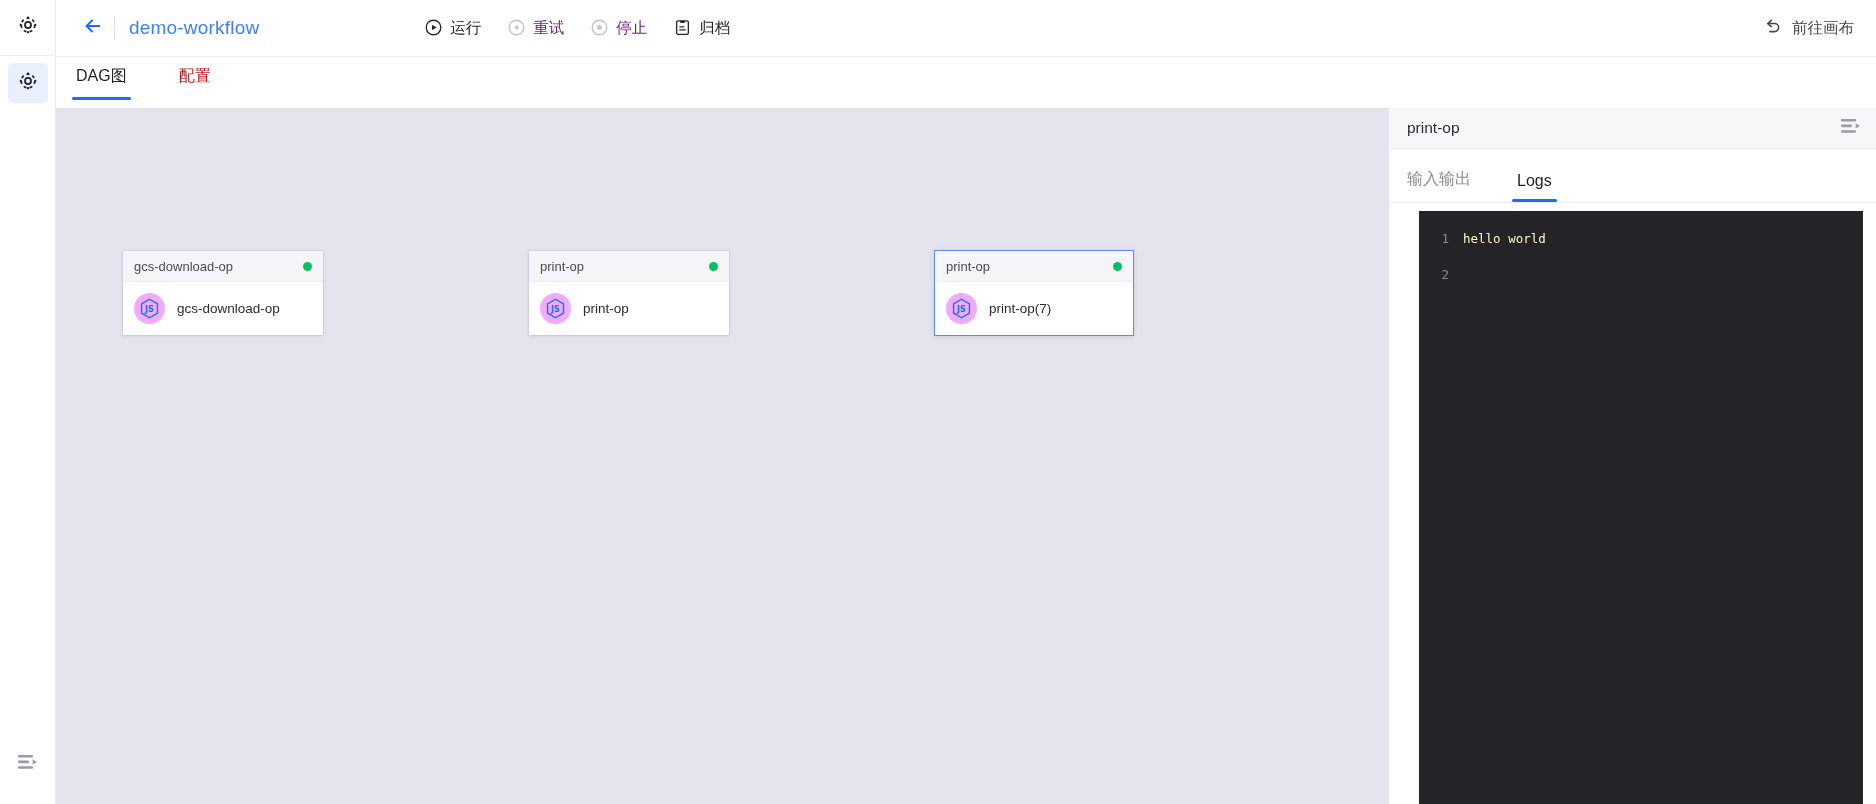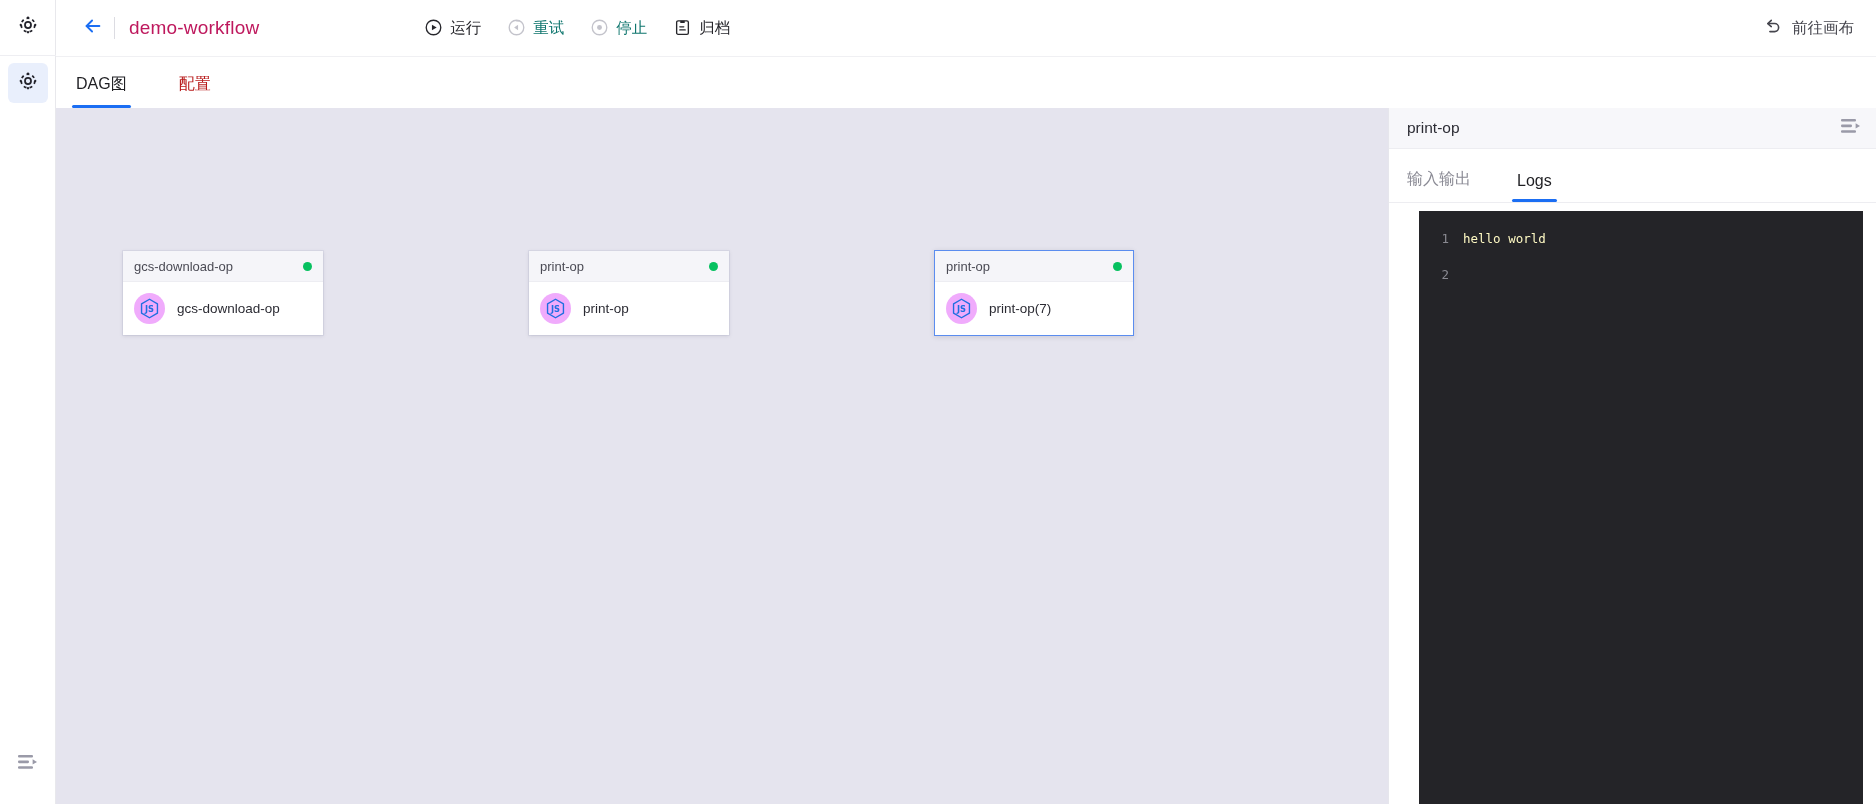--- a/index.html
+++ b/index.html
@@ -47,42 +47,42 @@
     display: flex; align-items: center;
     position: relative;
   }
   .back-btn {
     width: 38px; height: 38px; margin-left: 18px;
     display: flex; align-items: center; justify-content: center;
     cursor: pointer;
   }
   .vdiv { width: 1px; height: 22px; background: #dcdce2; margin: 0 6px 0 2px; }
   .doc-title {
-    font-size: 19px; color: #be185d; letter-spacing: .2px;
+    font-size: 19px; color: #3b82f6; letter-spacing: .2px;
     margin-left: 8px; white-space: nowrap;
   }
   .tool-group { display: flex; align-items: center; margin-left: 165px; gap: 26px; }
   .tool-btn {
     display: flex; align-items: flex-start; gap: 7px;
     font-size: 15.5px; color: #26262b; cursor: pointer; white-space: nowrap;
   }
-  .tool-btn.disabled { color: #0f766e; cursor: default; }
+  .tool-btn.disabled { color: #701a75; cursor: default; }
   .tool-btn .ic { display: flex; align-items: center; }
   .canvas-link {
     position: absolute; right: 22px; top: 50%; transform: translateY(-50%);
     display: flex; align-items: center; gap: 9px;
     font-size: 15.5px; color: #46464e; cursor: pointer; white-space: nowrap;
   }
 
   
   .tabsbar {
     height: 52px; flex: 0 0 52px;
     background: #ffffff;
     border-top: 1px solid #f0f0f3;
-    display: flex; align-items: flex-end; padding-left: 18px;
+    display: flex; align-items: center; padding-left: 18px;
     position: relative;
   }
   .tab {
     font-size: 16px; color: #b91c1c;
     padding: 0 2px 13px 2px; margin-right: 48px;
     cursor: pointer; position: relative; white-space: nowrap;
   }
   .tab.active { color: #1f1f23; }
   .tab.active::after {
     content: ""; position: absolute; left: -2px; right: -2px; bottom: 0;

